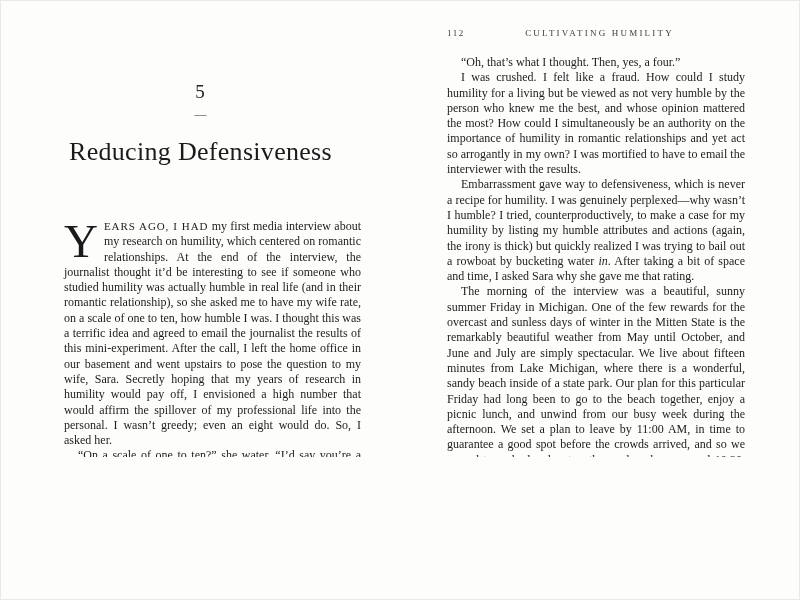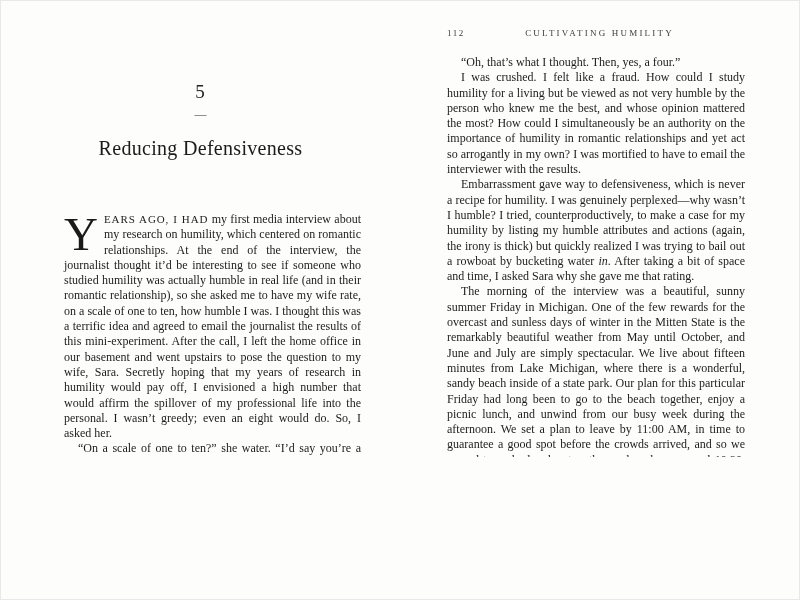--- a/index.html
+++ b/index.html
@@ -16,21 +16,21 @@
     background: #fdfdfc;
     border: 1px solid #e9e9e7;
   }
   .page { width: 400px; height: 456px; position: relative; overflow: hidden; }
 
   
   .page-left .text-block { margin: 0 39px 0 63px; }
   .chapter-head { text-align: center; padding-top: 80px; }
   .chapter-number { font-size: 19px; letter-spacing: 1px; color: #222; font-weight: 400; }
   .chapter-divider { font-size: 12px; color: #555; margin-top: 5px; line-height: 12px; }
-  .chapter-title { font-size: 20px; font-weight: 400; letter-spacing: 0.3px; margin-top: 17px; color: #1b1b1b; }
+  .chapter-title { font-size: 26px; font-weight: 400; letter-spacing: 0.3px; margin-top: 17px; color: #1b1b1b; }
   .page-left .body { margin-top: 52px; }
 
   
   .page-right .text-block { margin: 0 54px 13px 47px; }
   .running-header {
     position: relative;
     padding-top: 27px;
     font-size: 9px;
     letter-spacing: 2.2px;
     color: #3d3d3d;

